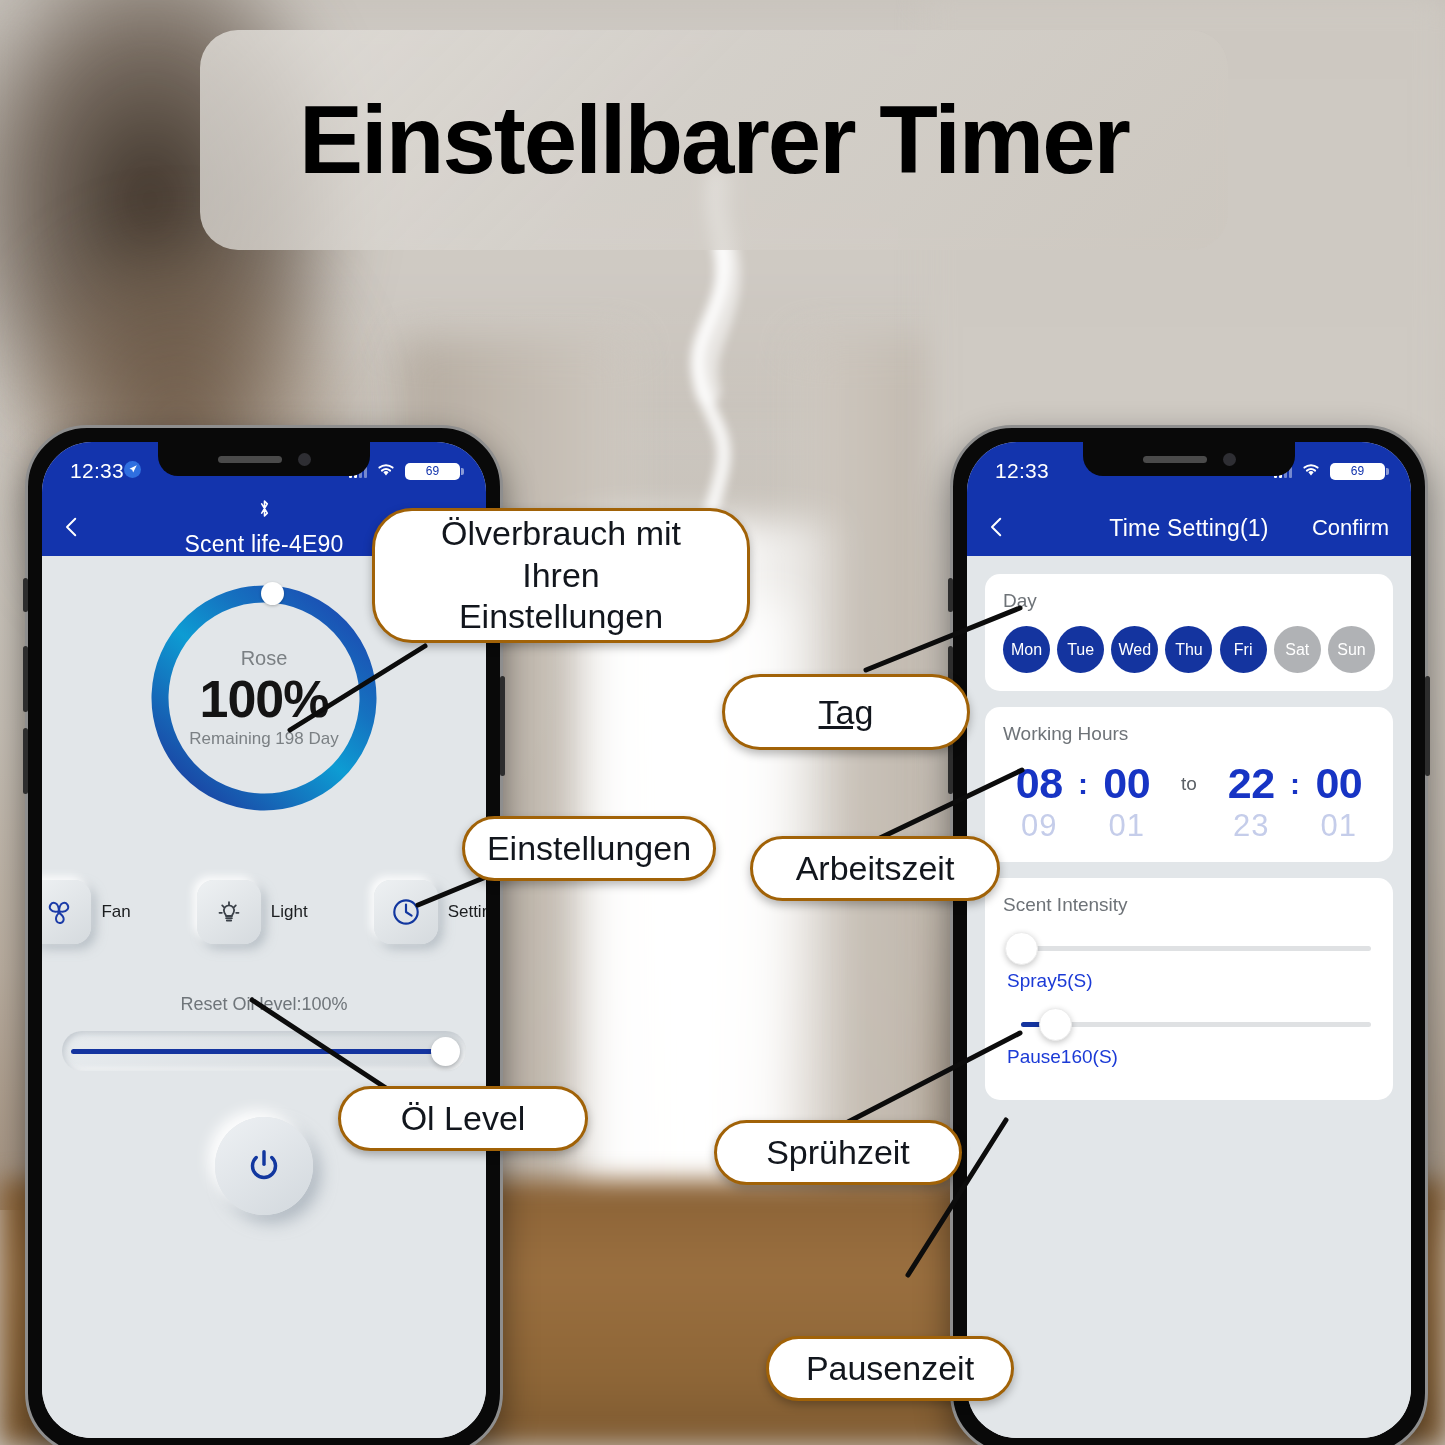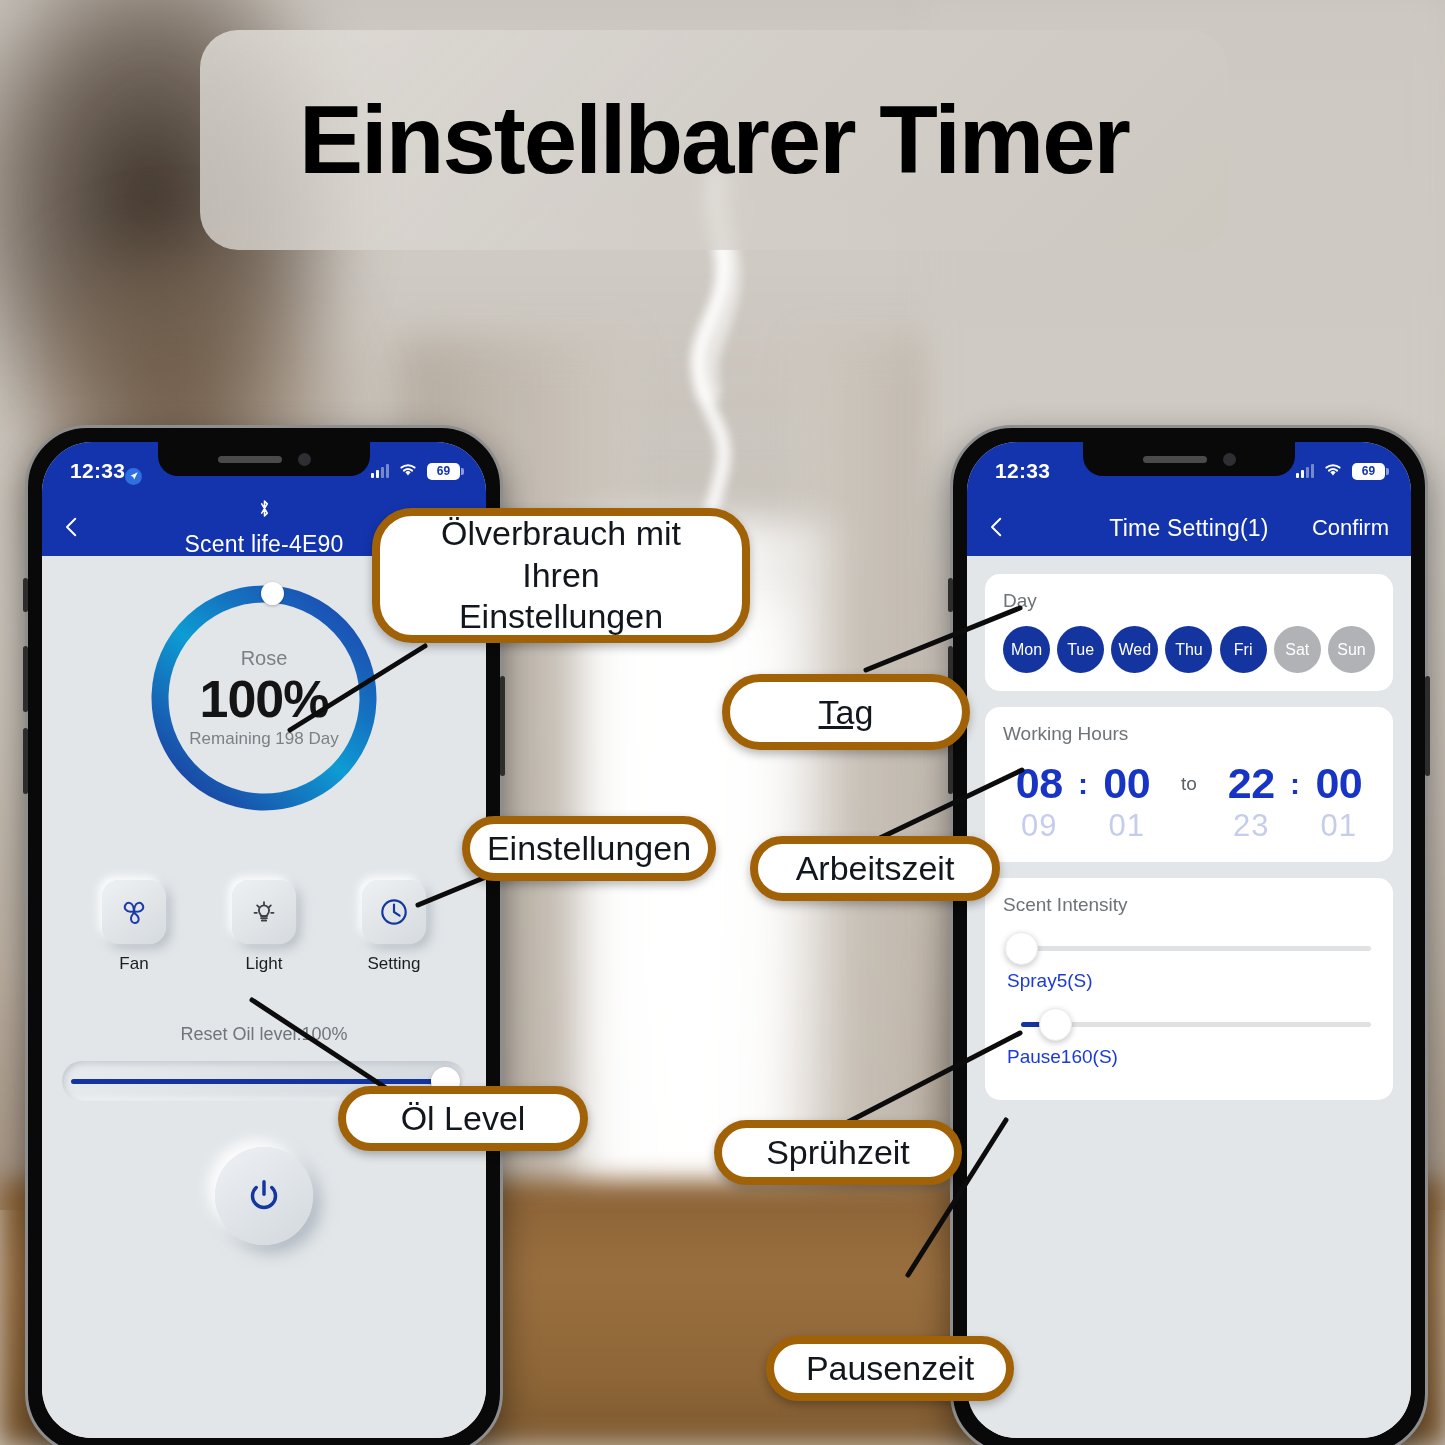--- a/index.html
+++ b/index.html
@@ -129,31 +129,31 @@
   .btn-left-2 { left: -5px; top: 218px; width: 5px; height: 66px; }
   .btn-left-3 { left: -5px; top: 300px; width: 5px; height: 66px; }
   .btn-right-1 { right: -5px; top: 248px; width: 5px; height: 100px; }
 
   
   .statusbar {
     position: relative; height: 58px; background: #1334ad;
     display: flex; align-items: center; justify-content: space-between;
     padding: 0 26px 0 28px; z-index: 30;
   }
-  .st-time { color: #fff; font-size: 21px; font-weight: 700; letter-spacing: .3px; display:flex; align-items:flex-end; }
+  .st-time { color: #fff; font-size: 21px; font-weight: 400; letter-spacing: .3px; display:flex; align-items:flex-start; }
   .st-loc { width: 17px; height: 17px; }
   .st-right { display: flex; align-items: center; gap: 9px; }
   .st-bars { display: flex; align-items: flex-end; gap: 2px; height: 14px; }
   .st-bars i { display:block; width: 3px; background:#fff; border-radius:1px; }
   .st-bars i:nth-child(1){height:5px;} .st-bars i:nth-child(2){height:8px;}
   .st-bars i:nth-child(3){height:11px; background:rgba(255,255,255,.42);}
   .st-bars i:nth-child(4){height:14px; background:rgba(255,255,255,.42);}
   .st-batt {
-    position: relative; width: 33px; height: 17px; border-radius: 5px;
-    background: #fff; color: #1334ad; font-size: 12px; font-weight: 700;
+    position: relative; width: 55px; height: 17px; border-radius: 5px;
+    background: #fff; color: #1334ad; font-size: 12px; font-weight: 400;
     display: flex; align-items: center; justify-content: center;
   }
   .st-batt::after {
     content:""; position:absolute; right:-4px; top:5px; width:3px; height:7px;
     background: rgba(255,255,255,.5); border-radius: 0 2px 2px 0;
   }
 
   
   .navbar {
     height: 56px; background: #1334ad; color:#fff;
@@ -179,21 +179,21 @@
   }
   .ring-inner {
     position: absolute; inset: 0; display: flex; flex-direction: column;
     align-items: center; justify-content: center; gap: 2px;
   }
   .ring-scent { font-size: 20px; color: #7b8084; }
   .ring-pct { font-size: 52px; font-weight: 700; color: #141414; letter-spacing: -1px; line-height: 1.05; }
   .ring-remain { font-size: 17px; color: #7b8084; }
 
   .tiles { display: flex; justify-content: center; gap: 66px; margin-top: 62px; }
-  .tile { display: flex; flex-direction: column; align-items: center; gap: 10px; }
+  .tile { display: flex; flex-direction: row; align-items: center; gap: 10px; }
   .tile-box {
     width: 64px; height: 64px; border-radius: 17px;
     background: linear-gradient(145deg, #eef1f3, #d5dade);
     box-shadow: -4px -4px 9px rgba(255,255,255,.9), 5px 5px 11px rgba(150,160,170,.55);
     display: flex; align-items: center; justify-content: center;
   }
   .tile-label { font-size: 17px; color: #1b1d1f; }
 
   .oil-label { text-align: center; font-size: 18px; color: #6f757a; margin-top: 50px; }
   .slider-track-outer {
@@ -252,21 +252,21 @@
   .sl-knob {
     position: absolute; width: 33px; height: 33px; border-radius: 50%; background: #fff;
     box-shadow: 0 2px 6px rgba(0,0,0,.22); border: 1px solid #ececec;
   }
   .sl-cap { font-size: 19px; color: #1b3ad6; margin: 2px 0 14px 4px; }
 
   
   .callout {
     position: absolute;
     background: #fff;
-    border: 8px solid #a16207;
+    border: 3px solid #a16207;
     border-radius: 999px;
     display: flex; align-items: center; justify-content: center;
     text-align: center;
     color: #12161d;
     font-size: 34px;
     z-index: 60;
     box-shadow: 0 4px 10px rgba(0,0,0,.28);
     padding: 0 26px;
   }
   .callout.two-line { border-radius: 40px; line-height: 1.22; padding: 12px 30px; }

